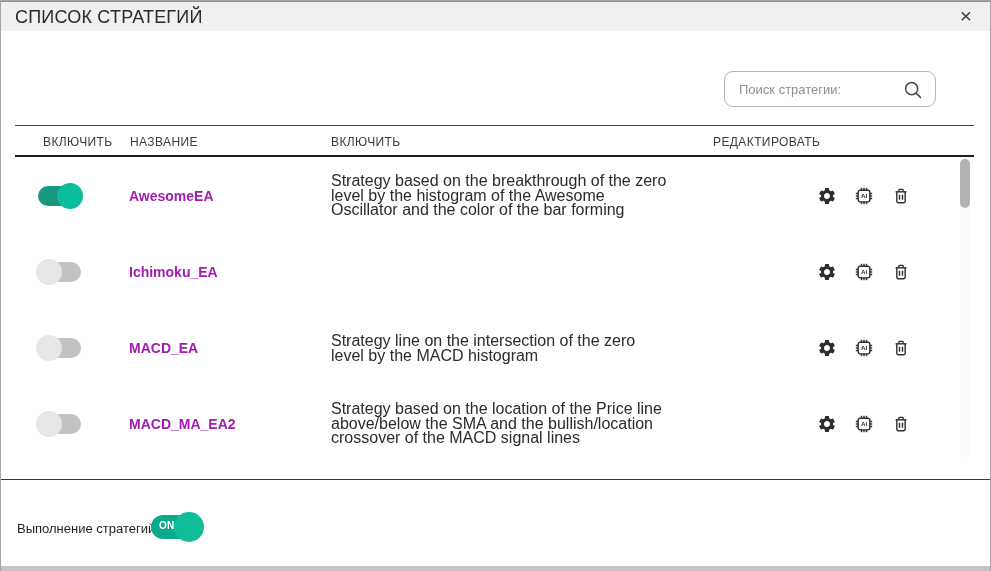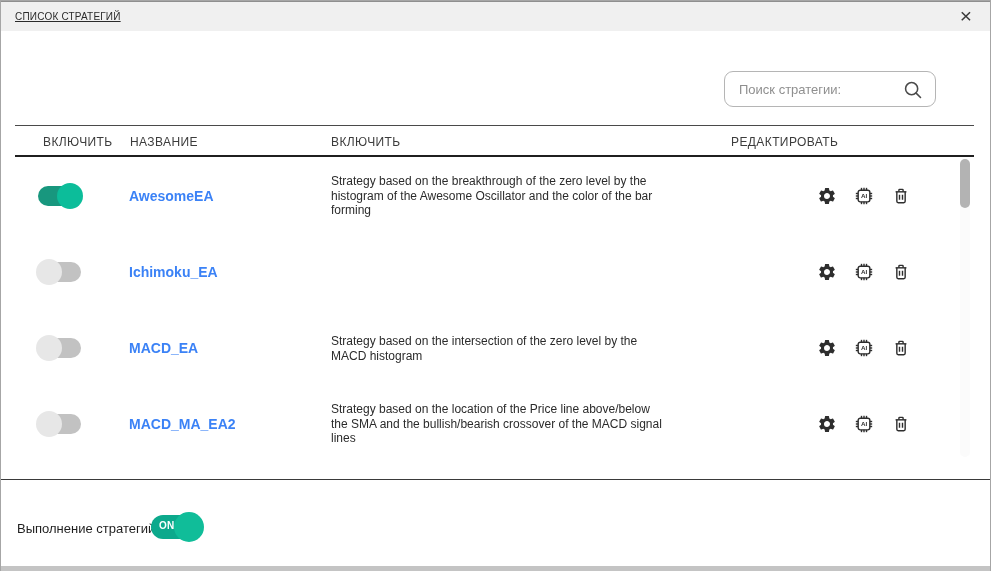--- a/index.html
+++ b/index.html
@@ -8,21 +8,21 @@
     position:relative; width:991px; height:571px; background:#fff;
     border:1px solid #a6a6a6; border-bottom:none; overflow:hidden;
   }
   
   .titlebar{
     position:absolute; left:0; top:0; width:100%; height:30px;
     background:#f0f0f0; border-top:1px solid #8f8f8f;
   }
   .titlebar .title{
     position:absolute; left:14px; top:0; line-height:30px;
-    font-size:10px; color:#2b2b2b; letter-spacing:.2px;text-decoration:underline;
+    font-size:18px; color:#2b2b2b; letter-spacing:.2px;
   }
   .close-btn{
     position:absolute; right:10px; top:0px; width:28px; height:30px;
     font-size:21px; color:#3a3a3a; text-align:center; line-height:28px;
     cursor:pointer; font-weight:300;
   }
   
   .search-box{
     position:absolute; left:723px; top:70px; width:212px; height:36px;
     border:1px solid #b5b5b5; border-radius:9px; background:#fff;
@@ -35,31 +35,31 @@
   .search-box input::placeholder{ color:#8f8f8f; }
   .search-icon{ position:absolute; right:11px; top:7px; width:22px; height:22px; }
   
   .thead{
     position:absolute; left:14px; right:16px; top:124px; height:32px;
     border-top:1px solid #4a4a4a; border-bottom:2px solid #1f1f1f;
   }
   .thead .th{
     position:absolute; top:9px; font-size:12px; color:#3c3c3c; letter-spacing:.4px;
   }
-  .th-enable{ left:28px; } .th-name{ left:115px; } .th-desc{ left:316px; } .th-edit{ left:692px;padding-left:24px; }
+  .th-enable{ left:28px; } .th-name{ left:115px; } .th-desc{ left:316px; } .th-edit{ left:674px;padding-left:24px; }
   
   .rows{ position:absolute; left:14px; right:16px; top:157px; }
   .row{ position:relative; height:76px; }
   .row .name{
     position:absolute; left:114px; top:50%; transform:translateY(-50%);
-    font-size:14px; font-weight:bold; color:#3b82f6;
+    font-size:14px; font-weight:bold; color:#a21caf;
   }
   .row .desc{
     position:absolute; left:316px; top:50%; transform:translateY(-50%);
-    width:336px; font-size:12px; line-height:14.5px; color:#2b2b2b;
+    width:336px; font-size:16px; line-height:14.5px; color:#2b2b2b;
   }
   
   .toggle{ position:absolute; left:23px; top:50%; margin-top:-10px; width:43px; height:20px; cursor:pointer; }
   .toggle .track{ position:absolute; left:0; top:0; width:43px; height:20px; border-radius:10px; }
   .toggle .knob{ position:absolute; top:-3px; width:26px; height:26px; border-radius:50%; }
   .toggle.on  .track{ background:#18977e; }
   .toggle.on  .knob{ right:-2px; background:#0cbd9a; }
   .toggle.off .track{ background:#c2c2c2; }
   .toggle.off .knob{ left:-2px; background:#e7e7e7; }
   
@@ -204,21 +204,21 @@
         </span>
       </div>
     </div>
 
     <div class="row">
       <div class="toggle off">
         <div class="track"></div>
         <div class="knob"></div>
       </div>
       <span class="name">MACD_EA</span>
-      <span class="desc">Strategy based on the intersection of the zero level by the MACD histogram</span>
+      <span class="desc">Strategy line on the intersection of the zero level by the MACD histogram</span>
       <div class="actions">
         <span class="action-icon">
           <svg width="20" height="20" viewBox="0 0 24 24" fill="currentColor">
               <path d="M19.14 12.94c.04-.3.06-.61.06-.94 0-.32-.02-.64-.07-.94l2.03-1.58a.49.49 0 0 0 .12-.61l-1.92-3.32a.49.49 0 0 0-.59-.22l-2.39.96a7.03 7.03 0 0 0-1.62-.94l-.36-2.54a.48.48 0 0 0-.48-.41h-3.84a.48.48 0 0 0-.47.41l-.36 2.54c-.59.24-1.13.57-1.62.94l-2.39-.96a.49.49 0 0 0-.59.22L2.74 8.87a.49.49 0 0 0 .12.61l2.03 1.58c-.05.3-.09.63-.09.94s.02.64.07.94l-2.03 1.58a.49.49 0 0 0-.12.61l1.92 3.32c.12.22.37.29.59.22l2.39-.96c.5.38 1.03.7 1.62.94l.36 2.54c.05.24.24.41.48.41h3.84c.24 0 .44-.17.47-.41l.36-2.54c.59-.24 1.13-.56 1.62-.94l2.39.96c.22.08.47 0 .59-.22l1.92-3.32a.49.49 0 0 0-.12-.61l-2.01-1.58zM12 15.6A3.61 3.61 0 0 1 8.4 12c0-1.98 1.62-3.6 3.6-3.6s3.6 1.62 3.6 3.6-1.62 3.6-3.6 3.6z"></path>
             </svg>
         </span>
         <span class="action-icon">
           <svg width="20" height="20" viewBox="0 0 24 24" fill="none" stroke="currentColor" stroke-width="1.7">
             <rect x="5" y="5" width="14" height="14" rx="2.5"></rect>
             <line x1="9" y1="2.2" x2="9" y2="5"></line>
@@ -247,21 +247,21 @@
         </span>
       </div>
     </div>
 
     <div class="row">
       <div class="toggle off">
         <div class="track"></div>
         <div class="knob"></div>
       </div>
       <span class="name">MACD_MA_EA2</span>
-      <span class="desc">Strategy based on the location of the Price line above/below the SMA and the bullish/bearish crossover of the MACD signal lines</span>
+      <span class="desc">Strategy based on the location of the Price line above/below the SMA and the bullish/location crossover of the MACD signal lines</span>
       <div class="actions">
         <span class="action-icon">
           <svg width="20" height="20" viewBox="0 0 24 24" fill="currentColor">
               <path d="M19.14 12.94c.04-.3.06-.61.06-.94 0-.32-.02-.64-.07-.94l2.03-1.58a.49.49 0 0 0 .12-.61l-1.92-3.32a.49.49 0 0 0-.59-.22l-2.39.96a7.03 7.03 0 0 0-1.62-.94l-.36-2.54a.48.48 0 0 0-.48-.41h-3.84a.48.48 0 0 0-.47.41l-.36 2.54c-.59.24-1.13.57-1.62.94l-2.39-.96a.49.49 0 0 0-.59.22L2.74 8.87a.49.49 0 0 0 .12.61l2.03 1.58c-.05.3-.09.63-.09.94s.02.64.07.94l-2.03 1.58a.49.49 0 0 0-.12.61l1.92 3.32c.12.22.37.29.59.22l2.39-.96c.5.38 1.03.7 1.62.94l.36 2.54c.05.24.24.41.48.41h3.84c.24 0 .44-.17.47-.41l.36-2.54c.59-.24 1.13-.56 1.62-.94l2.39.96c.22.08.47 0 .59-.22l1.92-3.32a.49.49 0 0 0-.12-.61l-2.01-1.58zM12 15.6A3.61 3.61 0 0 1 8.4 12c0-1.98 1.62-3.6 3.6-3.6s3.6 1.62 3.6 3.6-1.62 3.6-3.6 3.6z"></path>
             </svg>
         </span>
         <span class="action-icon">
           <svg width="20" height="20" viewBox="0 0 24 24" fill="none" stroke="currentColor" stroke-width="1.7">
             <rect x="5" y="5" width="14" height="14" rx="2.5"></rect>
             <line x1="9" y1="2.2" x2="9" y2="5"></line>

